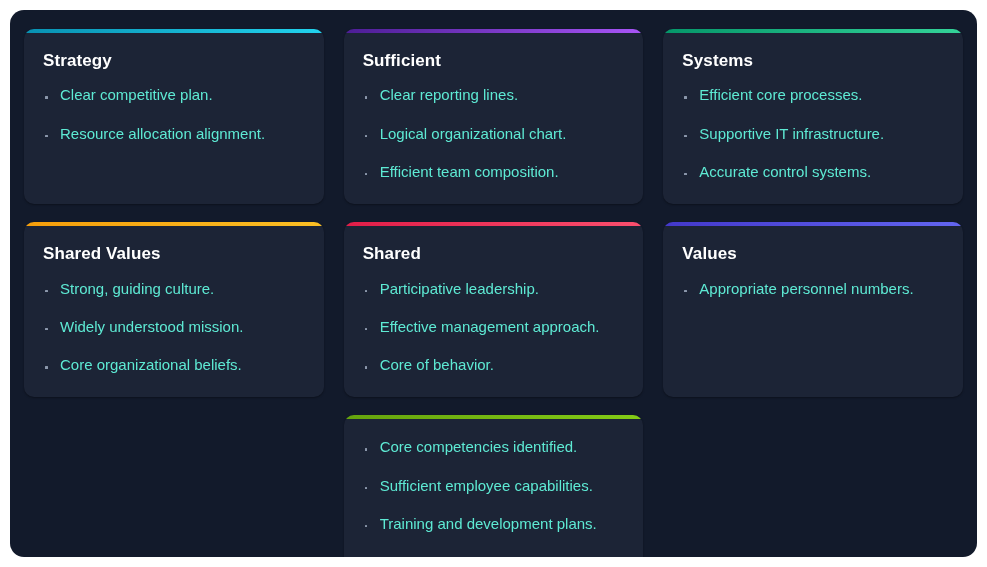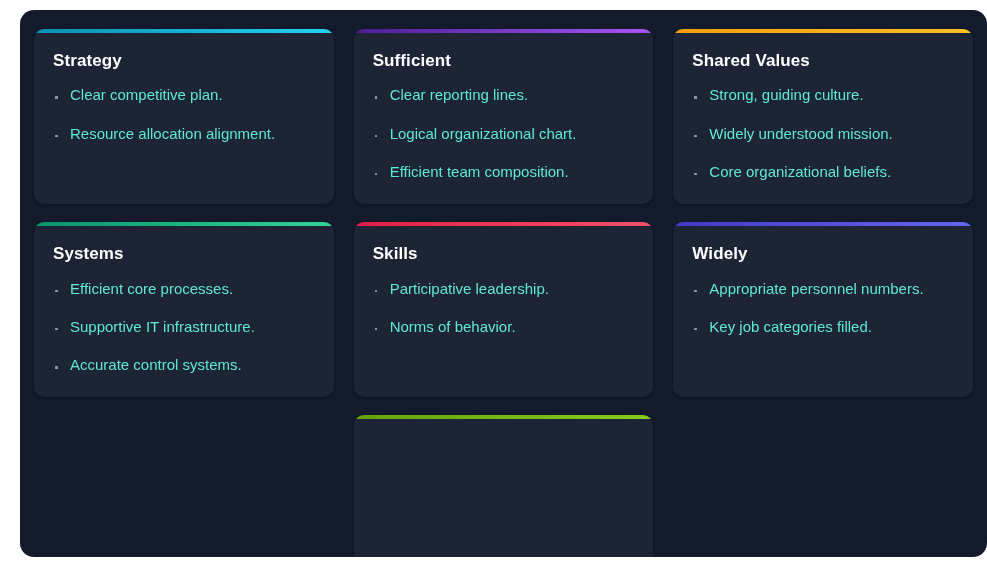--- a/index.html
+++ b/index.html
@@ -8,21 +8,21 @@
   html, body {
     width: 987px;
     height: 567px;
     background: #ffffff;
     font-family: "Liberation Sans", sans-serif;
     -webkit-font-smoothing: antialiased;
   }
 
   #board {
     position: absolute;
-    left: 20px;
+    left: 10px;
     top: 10px;
     width: 967px;
     height: 547px;
     background: #121a2b;
     border-radius: 14px;
     overflow: hidden;
   }
 
   #grid {
     position: absolute;
@@ -108,51 +108,55 @@
       <div class="card">
         <div class="card-accent" style="background: linear-gradient(90deg, rgb(76, 29, 149) 0%, rgb(168, 85, 247) 100%);"></div>
         <div class="card-title">Sufficient</div>
         <ul class="card-list">
           <li><span class="bullet"></span><span>Clear reporting lines.</span></li>
           <li><span class="bullet"></span><span>Logical organizational chart.</span></li>
           <li><span class="bullet"></span><span>Efficient team composition.</span></li>
         </ul>
       </div>
       <div class="card">
+        <div class="card-accent" style="background: linear-gradient(90deg, rgb(5, 150, 105) 0%, rgb(52, 211, 153) 100%);"></div>
+        <div class="card-title">Systems</div>
+        <ul class="card-list">
+          <li><span class="bullet"></span><span>Efficient core processes.</span></li>
+          <li><span class="bullet"></span><span>Supportive IT infrastructure.</span></li>
+          <li><span class="bullet"></span><span>Accurate control systems.</span></li>
+        </ul>
+      </div>
+      <div class="card">
         <div class="card-accent" style="background: linear-gradient(90deg, rgb(245, 158, 11) 0%, rgb(251, 191, 36) 100%);"></div>
         <div class="card-title">Shared Values</div>
         <ul class="card-list">
           <li><span class="bullet"></span><span>Strong, guiding culture.</span></li>
           <li><span class="bullet"></span><span>Widely understood mission.</span></li>
           <li><span class="bullet"></span><span>Core organizational beliefs.</span></li>
         </ul>
       </div>
       <div class="card">
-        <div class="card-accent" style="background: linear-gradient(90deg, rgb(5, 150, 105) 0%, rgb(52, 211, 153) 100%);"></div>
-        <div class="card-title">Systems</div>
-        <ul class="card-list">
-          <li><span class="bullet"></span><span>Efficient core processes.</span></li>
-          <li><span class="bullet"></span><span>Supportive IT infrastructure.</span></li>
-          <li><span class="bullet"></span><span>Accurate control systems.</span></li>
-        </ul>
-      </div>
-      <div class="card">
         <div class="card-accent" style="background: linear-gradient(90deg, rgb(225, 29, 72) 0%, rgb(251, 79, 110) 100%);"></div>
-        <div class="card-title">Skills</div>
+        <div class="card-title">Shared</div>
         <ul class="card-list">
           <li><span class="bullet"></span><span>Participative leadership.</span></li>
-          <li><span class="bullet"></span></li>
-          <li><span class="bullet"></span><span>Norms of behavior.</span></li>
+          <li><span class="bullet"></span><span>Effective management approach.</span></li>
+          <li><span class="bullet"></span><span>Core of behavior.</span></li>
         </ul>
       </div>
       <div class="card">
         <div class="card-accent" style="background: linear-gradient(90deg, rgb(67, 56, 202) 0%, rgb(99, 102, 241) 100%);"></div>
-        <div class="card-title">Widely</div>
+        <div class="card-title">Values</div>
         <ul class="card-list">
           <li><span class="bullet"></span><span>Appropriate personnel numbers.</span></li>
-          <li><span class="bullet"></span><span>Key job categories filled.</span></li>
         </ul>
       </div>
       <div class="card cell-skills">
         <div class="card-accent" style="background: linear-gradient(90deg, rgb(101, 163, 13) 0%, rgb(132, 204, 22) 100%);"></div>
+        <ul class="card-list">
+          <li><span class="bullet"></span><span>Core competencies identified.</span></li>
+          <li><span class="bullet"></span><span>Sufficient employee capabilities.</span></li>
+          <li><span class="bullet"></span><span>Training and development plans.</span></li>
+        </ul>
       </div>
     </div>
 </div>
 
 </body></html>

